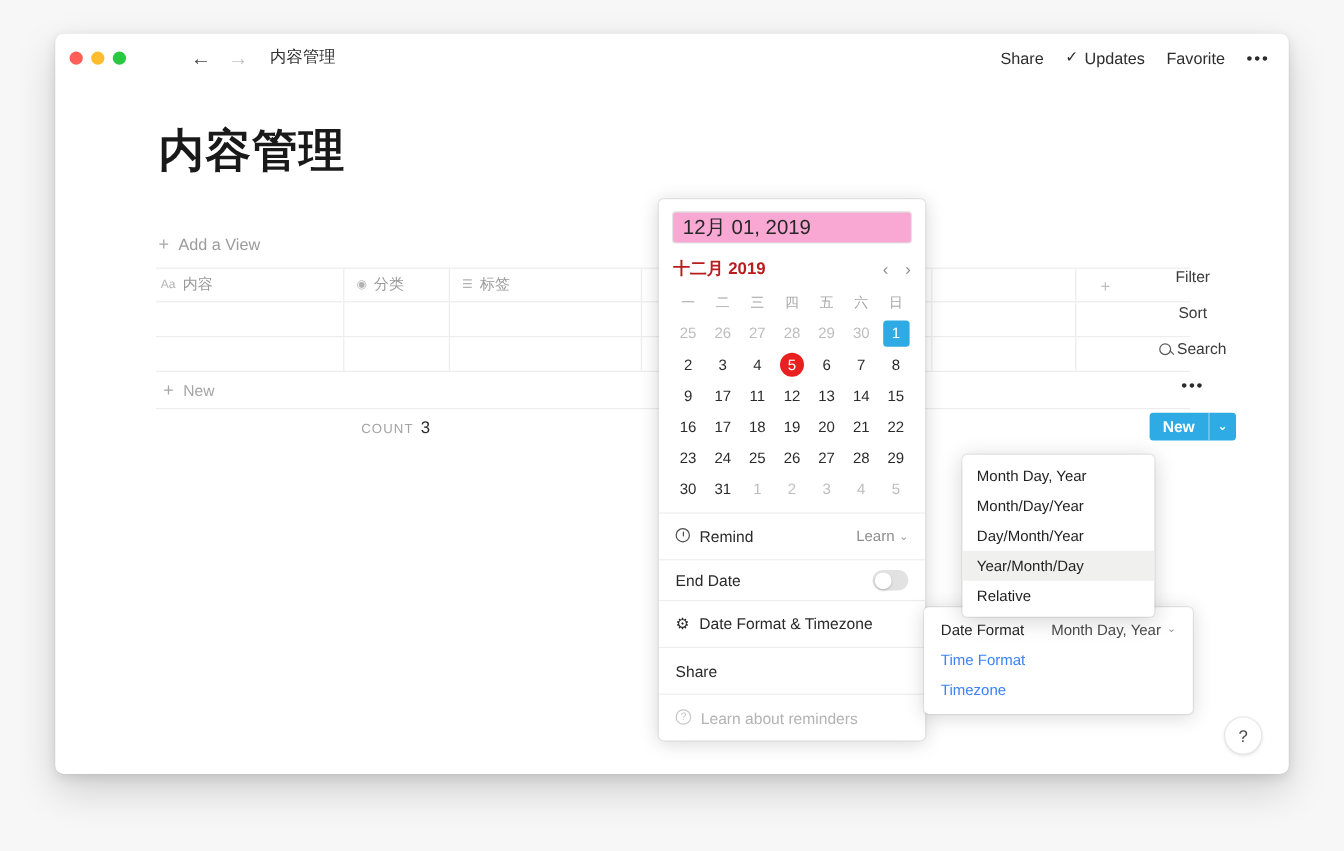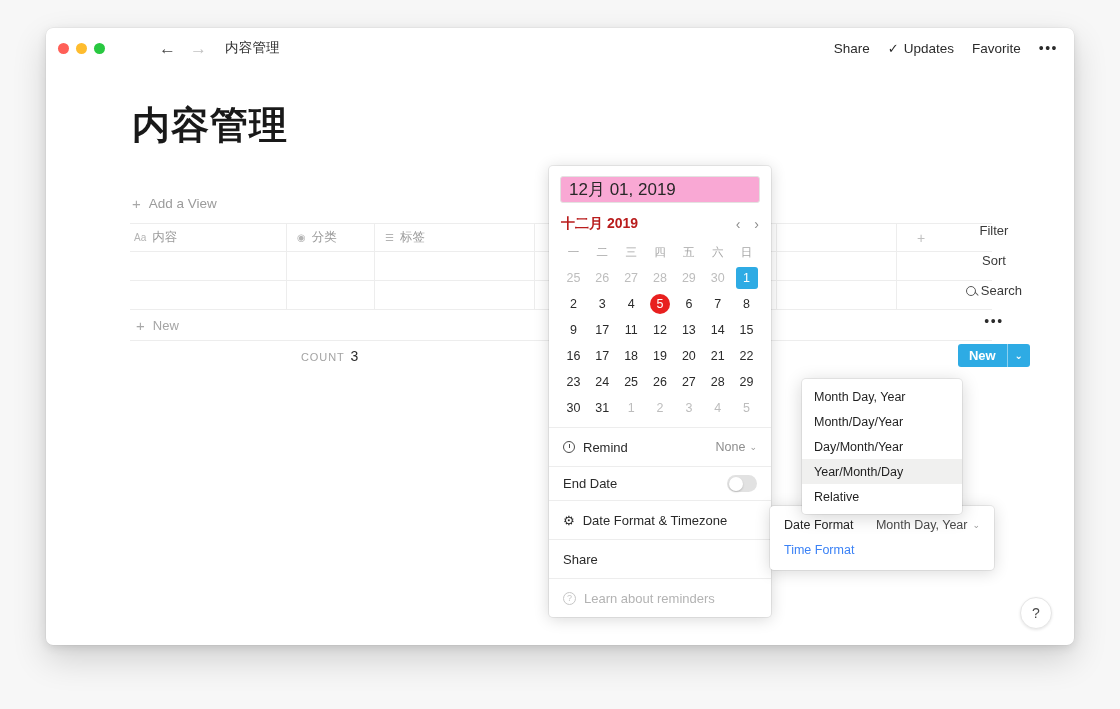--- a/index.html
+++ b/index.html
@@ -175,21 +175,21 @@
   }
   .dp-days div.today span {
     display:inline-block; width:20px; height:20px; line-height:20px;
     background:#e8201f; color:#fff; border-radius:50%;
   }
   .dp-sep { height:1px; background:#ededed; }
   .dp-row {
     height: 38px; display:flex; align-items:center; padding: 0 14px;
     font-size:13px; color:#2a2a2a;
   }
-  .dp-row .rlabel { display:flex; align-items:center; gap:8px; }
+  .dp-row .rlabel { display:flex; align-items:flex-start; gap:8px; }
   .dp-row .rval { margin-left:auto; display:flex; align-items:center; gap:4px; color:#8e8e8e; font-size:12.5px; }
   .clock {
     width:12px; height:12px; border:1.4px solid #4b4b4b; border-radius:50%;
     position:relative; display:inline-block;
   }
   .clock:before { content:""; position:absolute; left:5px; top:2.4px; width:1.2px; height:4px; background:#4b4b4b;}
   .gear { font-size:13px; color:#2a2a2a; }
   .toggle {
     margin-left:auto; width:30px; height:17px; border-radius:9px;
     background:#e2e2e2; position:relative;
@@ -436,21 +436,21 @@
     </div>
 
     <div class="dp-sep"></div>
 
     <div class="dp-row">
       <span class="rlabel">
         <span class="clock"></span>
         <span>Remind</span>
       </span>
       <span class="rval">
-        <span>None</span>
+        <span>Learn</span>
         <span class="caret-sm">⌄</span>
       </span>
     </div>
 
     <div class="dp-sep"></div>
 
     <div class="dp-row compact">
       <span>End Date</span>
       <span class="toggle"></span>
     </div>
@@ -484,20 +484,23 @@
     <div class="fmtrow">
       <span>Date Format</span>
       <span class="fval">
         <span>Month Day, Year</span>
         <span class="caret-sm">⌄</span>
       </span>
     </div>
     <div class="fmtrow dim">
       <span>Time Format</span>
     </div>
+    <div class="fmtrow dim">
+      <span>Timezone</span>
+    </div>
   </div>
 
   <div class="dropdown" id="dropdown">
       <div class="ddi">Month Day, Year</div>
       <div class="ddi">Month/Day/Year</div>
       <div class="ddi">Day/Month/Year</div>
       <div class="ddi hl">Year/Month/Day</div>
       <div class="ddi">Relative</div>
     </div>
 

